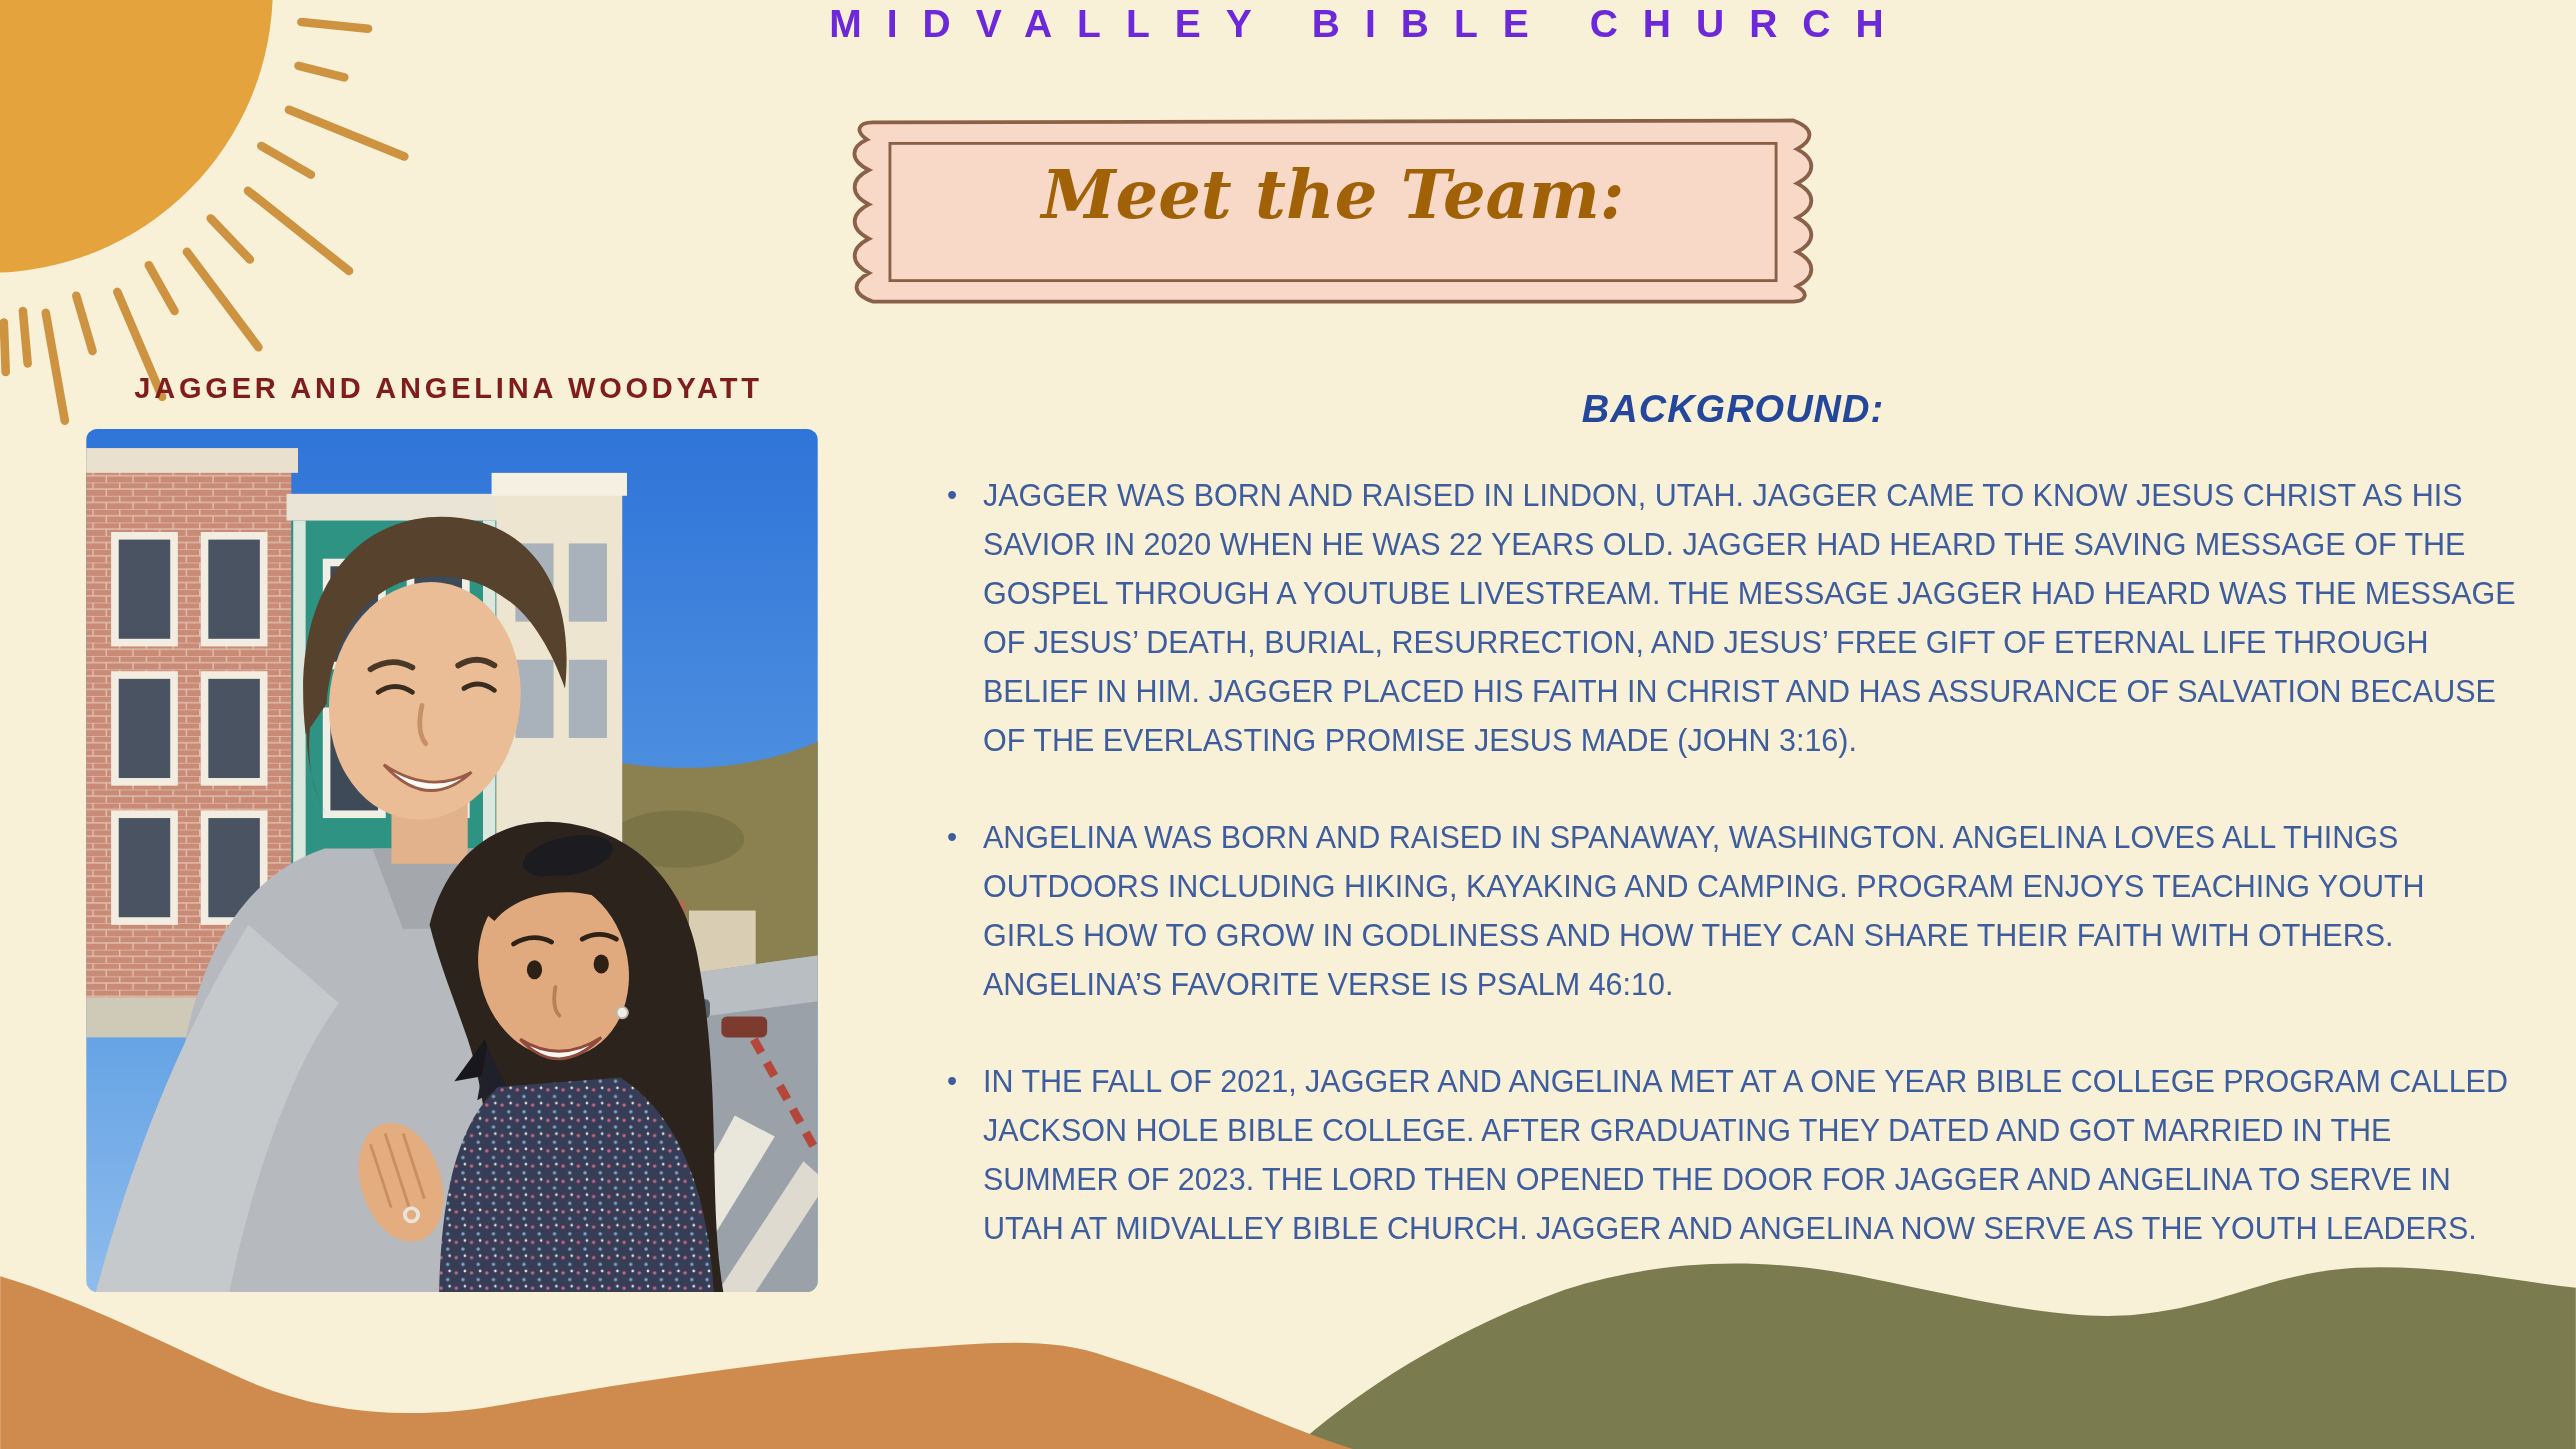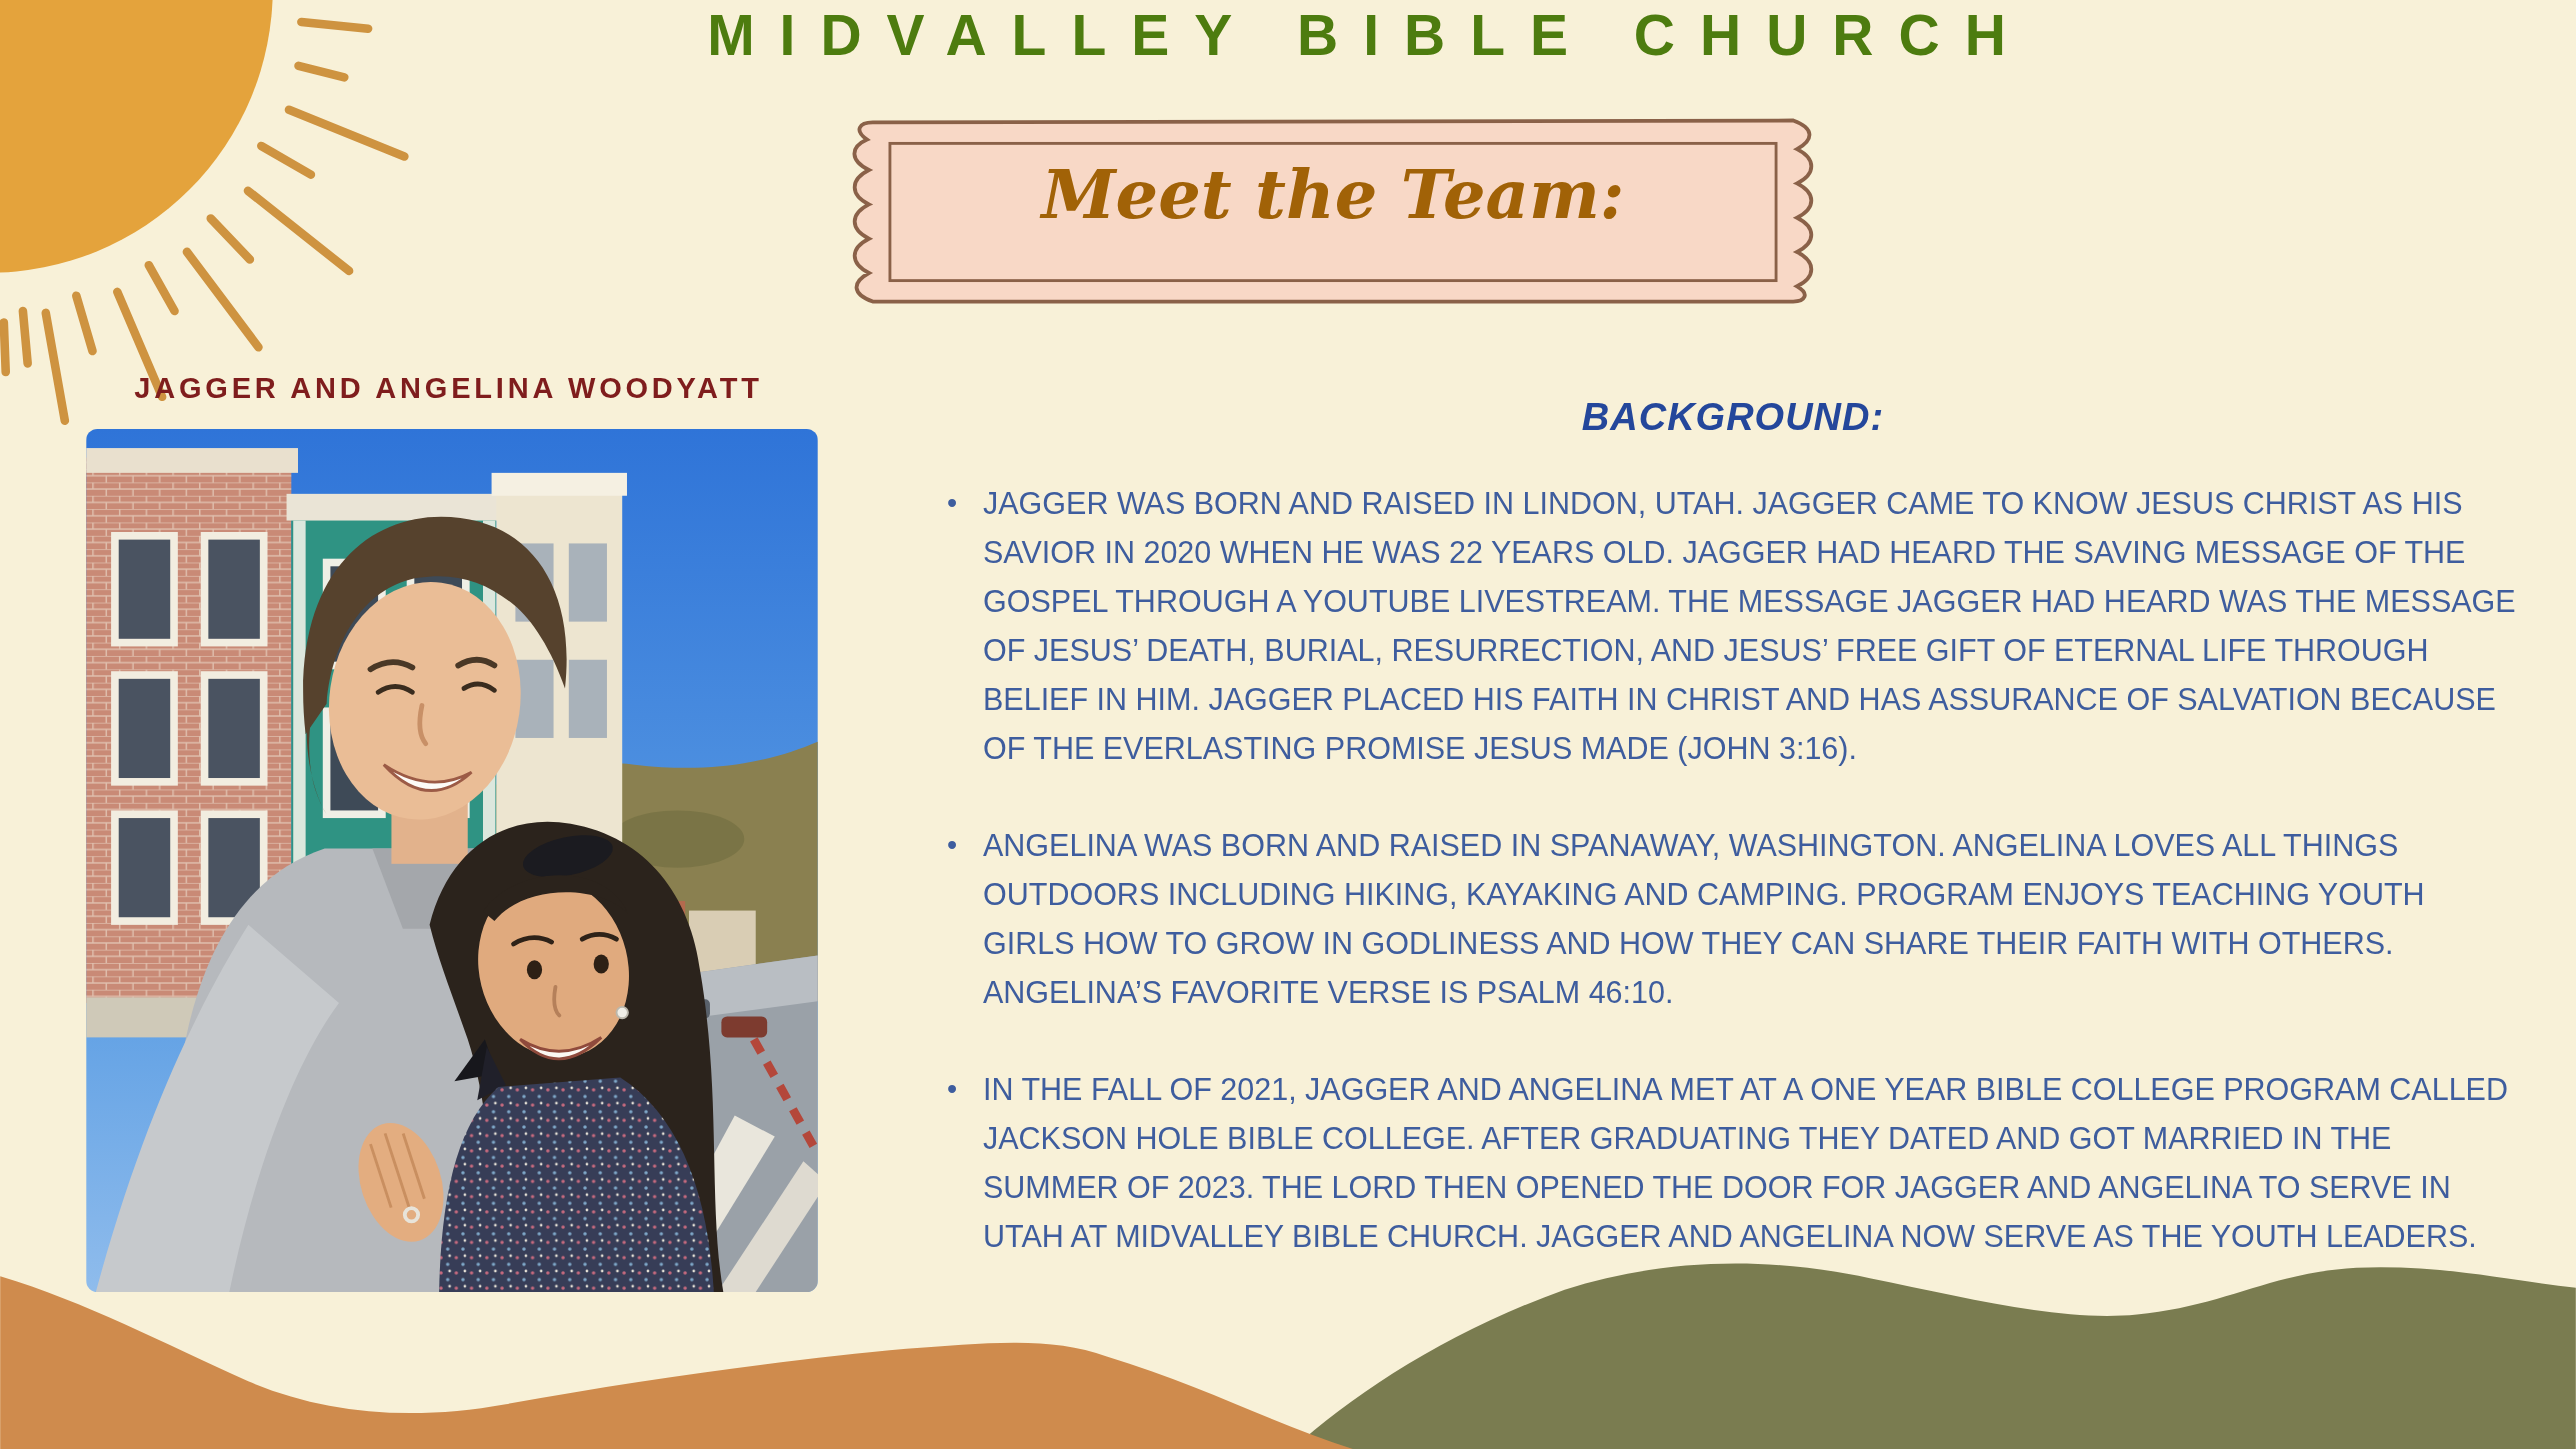--- a/index.html
+++ b/index.html
@@ -7,22 +7,22 @@
     position:relative;
     width:2576px;height:1449px;
     background:#F8F1D8;
     overflow:hidden;
     font-family:"Liberation Sans", sans-serif;
   }
   .sun{position:absolute;left:0;top:0;}
   .page-title{
     position:absolute;left:162px;top:1.9px;width:2414px;
     text-align:center;
-    font-size:57px;font-weight:bold;letter-spacing:25px;
-    color:#4d7c0f;
+    font-size:39px;font-weight:bold;letter-spacing:25px;
+    color:#6d28d9;
     font-family:"Liberation Sans", sans-serif;
   }
   .banner{position:absolute;left:832px;top:111px;width:1002px;height:202px;}
   .banner svg{position:absolute;left:0;top:0;}
   .banner-label{
     position:absolute;left:0;top:44px;width:1002px;
     text-align:center;
     font-family:"DejaVu Serif", serif;
     font-style:italic;font-weight:bold;
     font-size:67px;color:#a16207;
@@ -37,21 +37,21 @@
     position:absolute;left:86px;top:429px;width:732px;height:863px;
     border-radius:11.4px;overflow:hidden;
   }
   .content{
     position:absolute;left:945px;top:380px;width:1576px;
   }
   .bg-heading{
     text-align:center;
     font-style:italic;font-weight:bold;
     font-size:38px;color:#24479B;
-    margin:16px 0 40px 0;
+    margin:8px 0 40px 0;
     letter-spacing:1px;
   }
   .bullet{
     position:relative;
     padding-left:38px;
     font-size:30.5px;line-height:49px;
     color:#3E5D9E;
     margin:0 0 48px 0;
     letter-spacing:0;
   }

